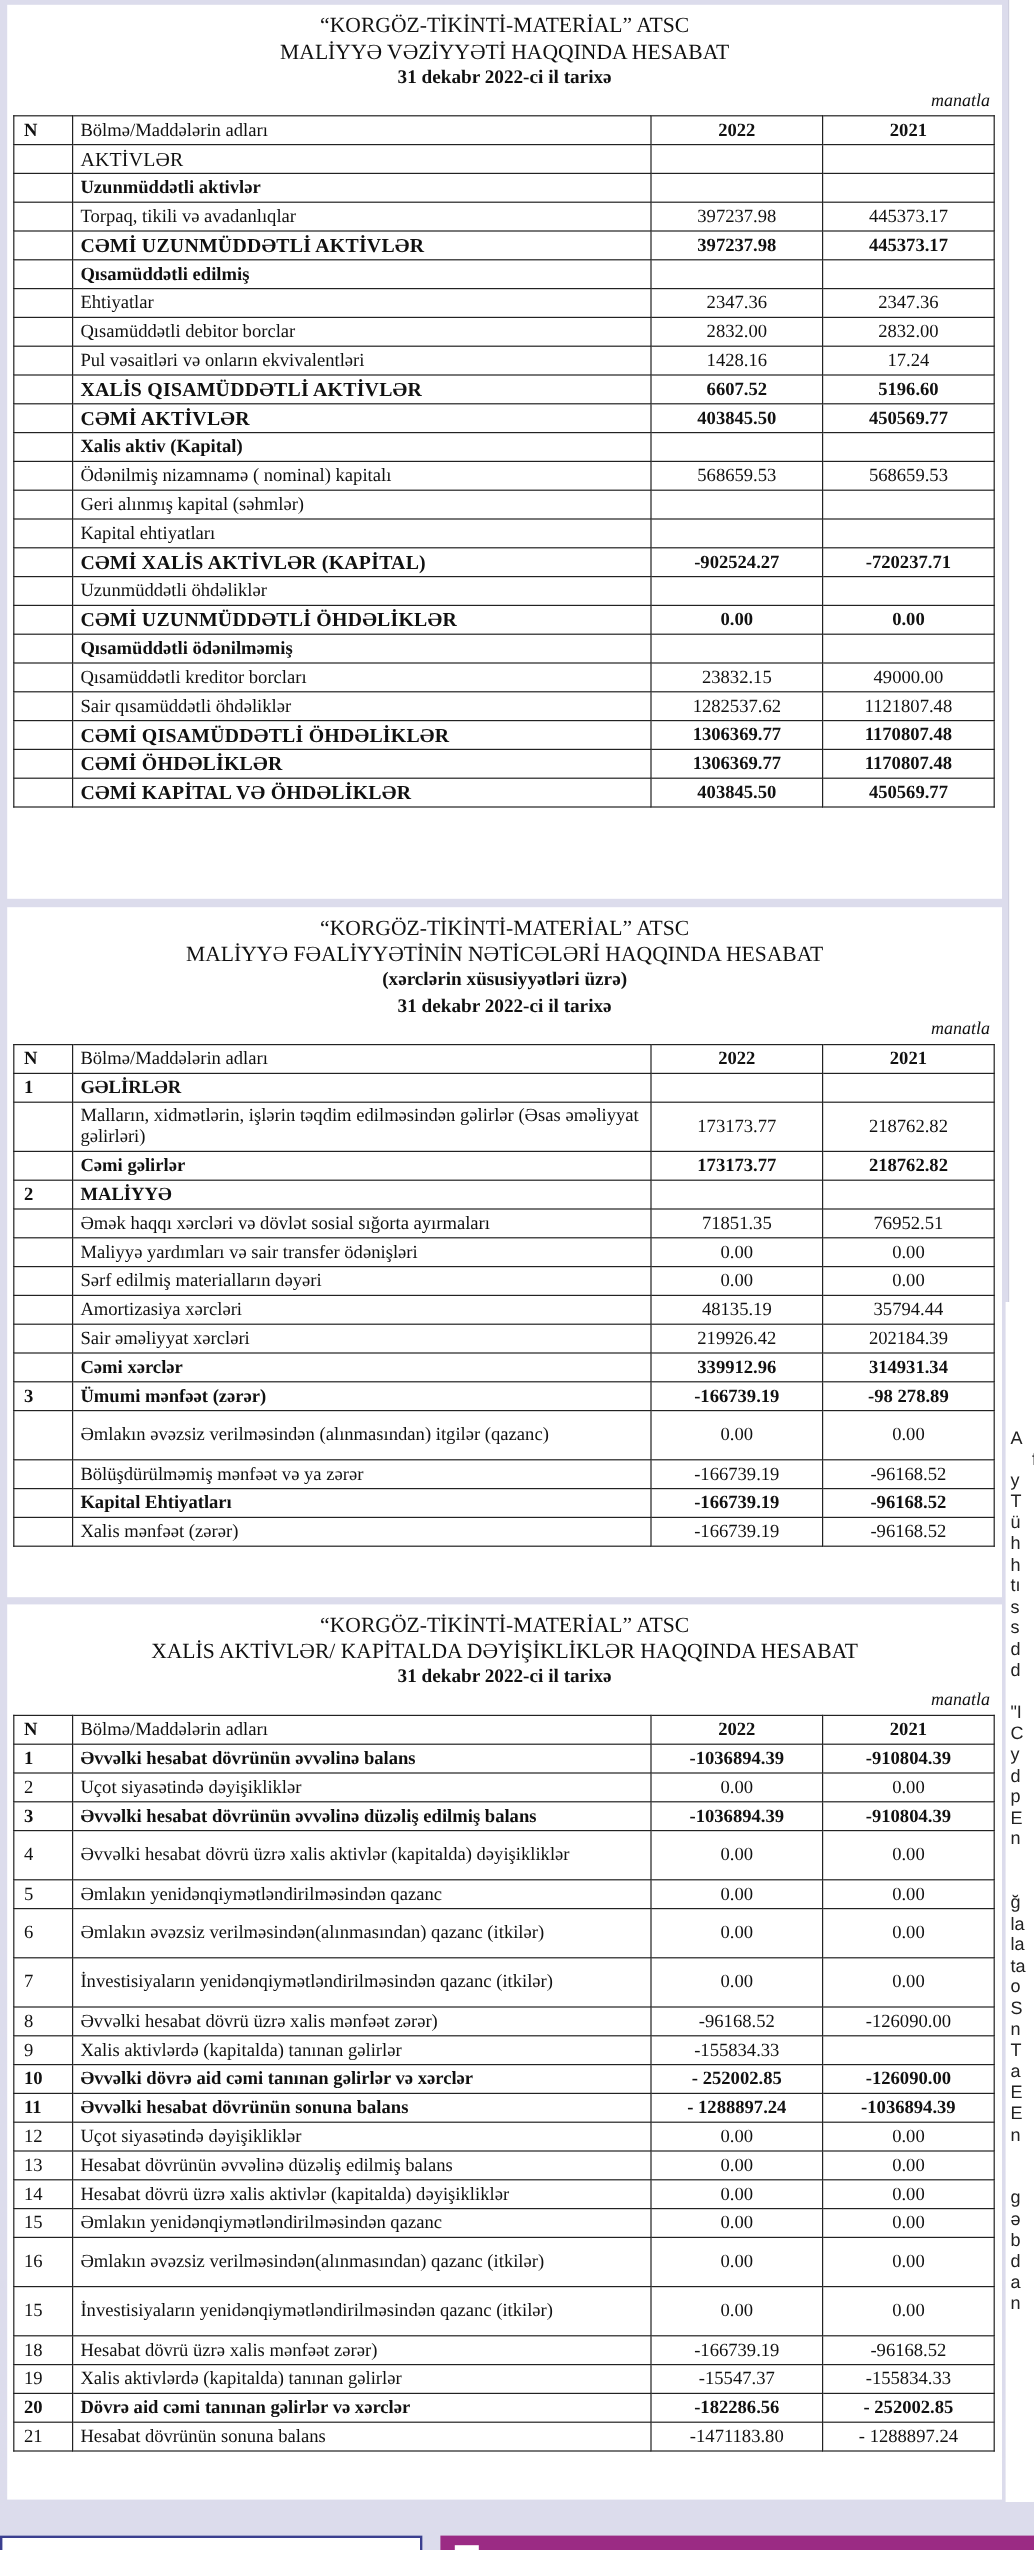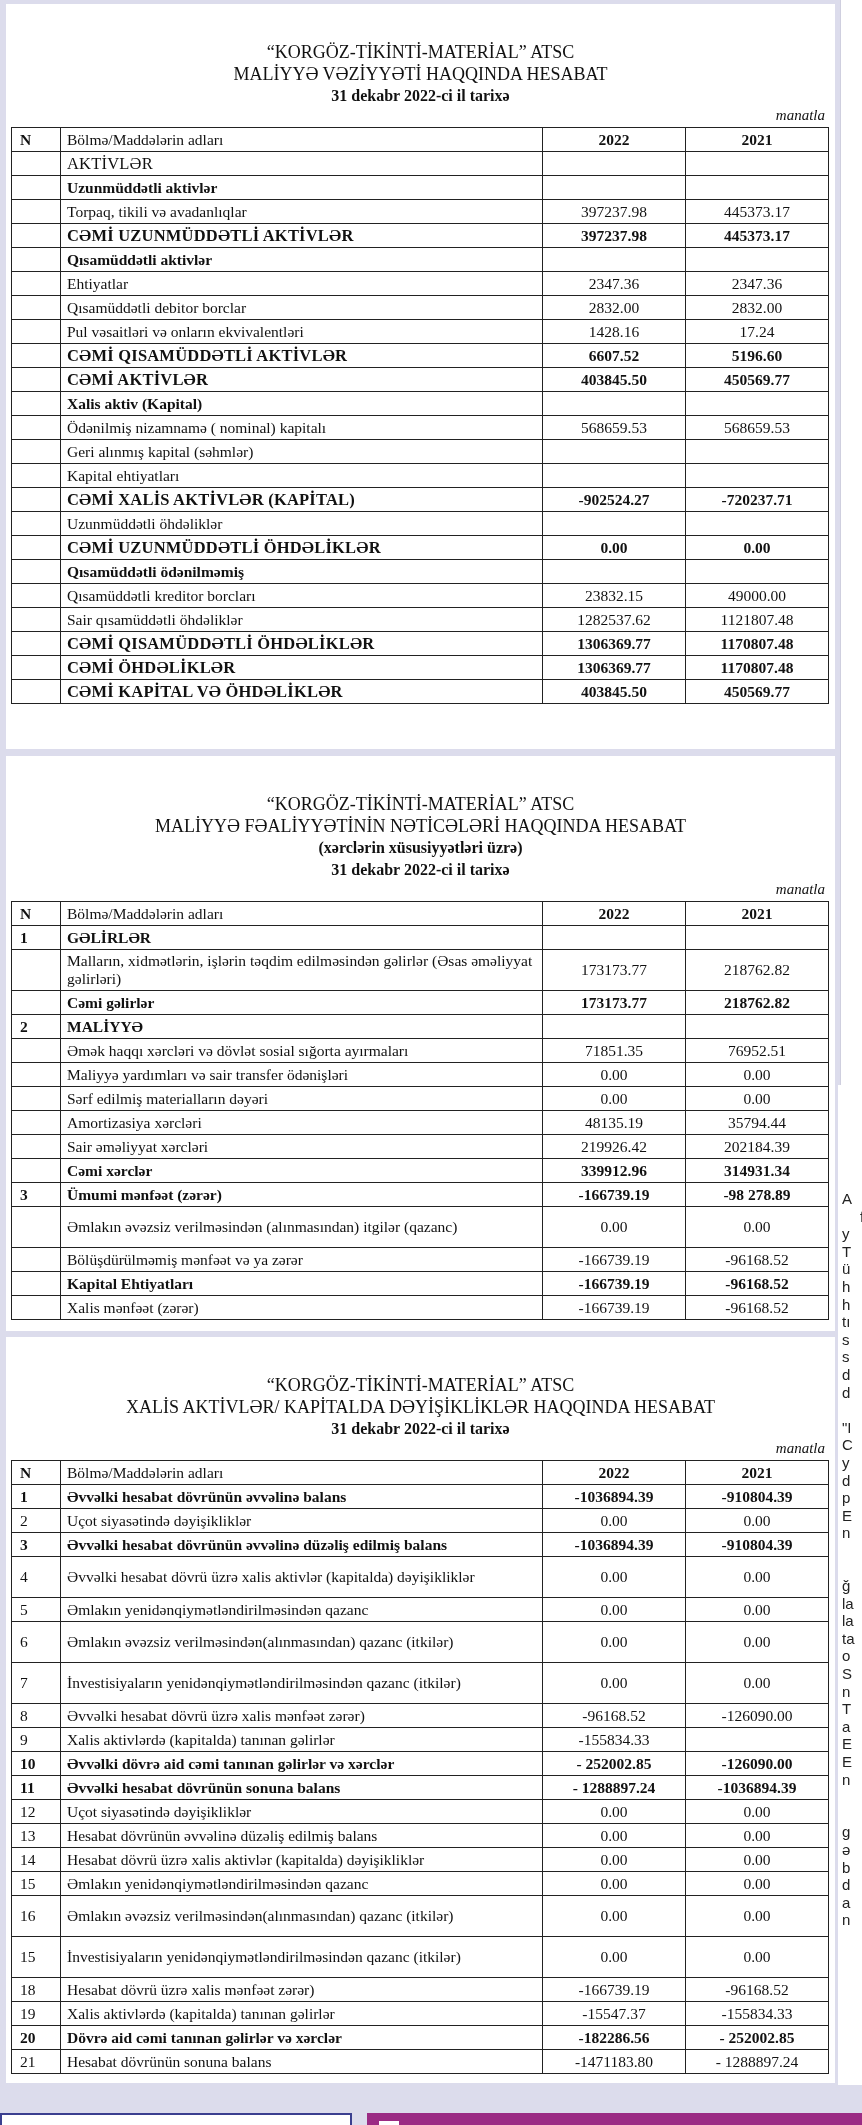--- a/index.html
+++ b/index.html
@@ -10,21 +10,21 @@
     color:#111;
     position:relative;
   }
   .panel {
     position:absolute; left:6px; width:829px;
     background:#fff;
   }
   .p1 { top:4px; height:745px; }
   .p2 { top:756px; height:575px; }
   .p3 { top:1337px; height:746px; }
-  .title-block { text-align:center; line-height:22px; font-size:18px;margin-top:31px; }
+  .title-block { text-align:center; line-height:22px; font-size:18px; }
   .title-block .t1 { padding-top:6px; }
   .title-block .t3, .title-block .t4 { font-weight:bold; font-size:16px; }
   .unit { text-align:right; font-style:italic; font-size:15px; padding-right:10px; height:20px; }
   table {
     border-collapse:collapse;
     margin-left:5px;
     width:818px;
     font-size:15.5px;
   }
   td {
@@ -103,21 +103,21 @@
           <td class="v2">445373.17</td>
         </tr>
         <tr class="b upper">
           <td class="n"></td>
           <td class="lbl">CƏMİ UZUNMÜDDƏTLİ AKTİVLƏR</td>
           <td class="v">397237.98</td>
           <td class="v2">445373.17</td>
         </tr>
         <tr class="b">
           <td class="n"></td>
-          <td class="lbl">Qısamüddətli aktivlər</td>
+          <td class="lbl">Qısamüddətli edilmiş</td>
           <td class="v"></td>
           <td class="v2"></td>
         </tr>
         <tr>
           <td class="n"></td>
           <td class="lbl">Ehtiyatlar</td>
           <td class="v">2347.36</td>
           <td class="v2">2347.36</td>
         </tr>
         <tr>
@@ -127,21 +127,21 @@
           <td class="v2">2832.00</td>
         </tr>
         <tr>
           <td class="n"></td>
           <td class="lbl">Pul vəsaitləri və onların ekvivalentləri</td>
           <td class="v">1428.16</td>
           <td class="v2">17.24</td>
         </tr>
         <tr class="b upper">
           <td class="n"></td>
-          <td class="lbl">CƏMİ QISAMÜDDƏTLİ AKTİVLƏR</td>
+          <td class="lbl">XALİS QISAMÜDDƏTLİ AKTİVLƏR</td>
           <td class="v">6607.52</td>
           <td class="v2">5196.60</td>
         </tr>
         <tr class="b upper">
           <td class="n"></td>
           <td class="lbl">CƏMİ AKTİVLƏR</td>
           <td class="v">403845.50</td>
           <td class="v2">450569.77</td>
         </tr>
         <tr class="b">

